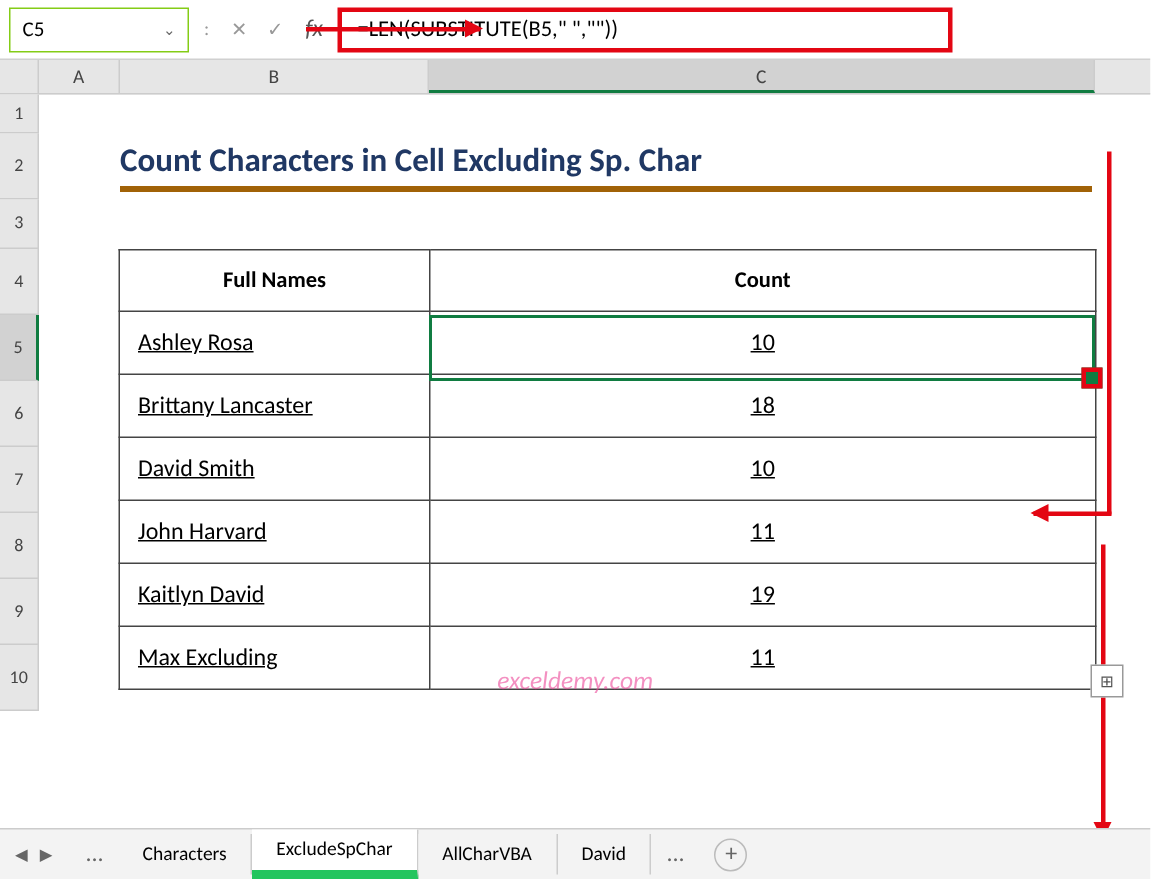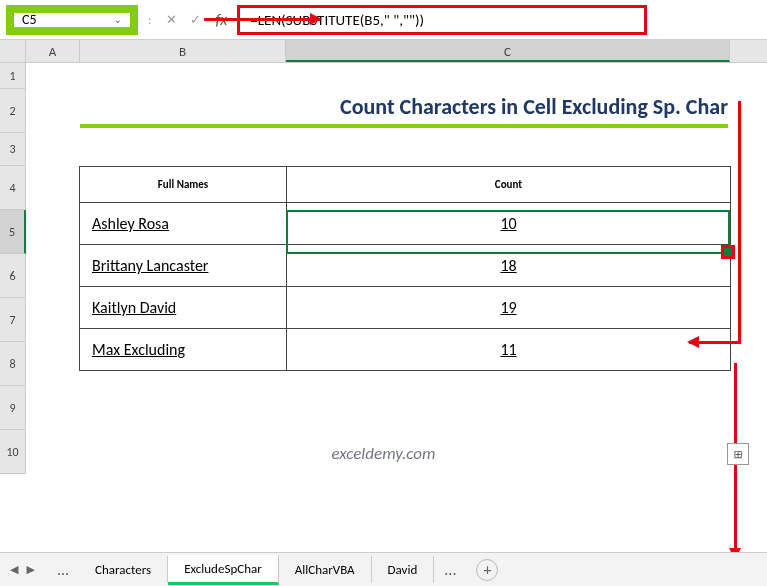--- a/index.html
+++ b/index.html
@@ -1,19 +1,19 @@
 <!DOCTYPE html>
 <html><head>
   <meta charset="utf-8">
   <style>
     * { box-sizing: border-box; margin: 0; padding: 0; }
     body { font-family: Calibri, Arial, sans-serif; background: #fff; width: 767px; height: 586px; overflow: hidden; position: relative; }
     
     .formula-bar { display: flex; align-items: center; height: 40px; padding: 4px 6px; gap: 4px; border-bottom: 1px solid #d0d0d0; position: relative; }
-    .name-box { width: 132px; height: 30px; border: 8px solid #84cc16; display: flex; align-items: center; padding: 0 8px; font-size: 14px; background: #fff; justify-content: space-between; }
+    .name-box { width: 120px; height: 30px; border: 1px solid #84cc16; display: flex; align-items: center; padding: 0 8px; font-size: 14px; background: #fff; justify-content: space-between; }
     .name-box .chev { color: #666; font-size: 10px; }
     .fb-sep { color: #999; margin: 0 6px; font-size: 13px; }
     .fb-btn { width: 20px; text-align: center; color: #999; font-size: 13px; }
     .fx-label { font-style: italic; color: #555; margin: 0 6px; }
     .formula-input { flex: 1; height: 30px; border: 3px solid #e30613; display: flex; align-items: center; padding: 0 10px; font-size: 15px; background: #fff; max-width: 410px; }
     .arrow-right { position: absolute; left: 204px; top: 18px; width: 116px; height: 3px; background: #e30613; }
     .arrow-right::after { content: ''; position: absolute; right: -2px; top: -5px; border-left: 12px solid #e30613; border-top: 6px solid transparent; border-bottom: 6px solid transparent; }
     
     .grid-area { position: relative; }
     .col-headers { display: flex; height: 23px; background: #e6e6e6; border-bottom: 1px solid #ccc; }
@@ -25,37 +25,37 @@
     .col-C.active { background: #d2d2d2; border-bottom: 2px solid #107c41; }
     
     .red-v1 { position: absolute; right: 26px; top: 38px; width: 3px; height: 242px; background: #e30613; }
     .red-h1 { position: absolute; right: 26px; top: 278px; width: 52px; height: 3px; background: #e30613; }
     .red-h1::before { content: ''; position: absolute; left: -2px; top: -5px; border-right: 12px solid #e30613; border-top: 6px solid transparent; border-bottom: 6px solid transparent; }
     .red-v2 { position: absolute; right: 30px; top: 300px; width: 3px; height: 195px; background: #e30613; }
     .red-v2::after { content: ''; position: absolute; bottom: -2px; left: -5px; border-top: 12px solid #e30613; border-left: 6px solid transparent; border-right: 6px solid transparent; }
     
     .autofill-icon { position: absolute; right: 18px; bottom: 58px; width: 22px; height: 22px; border: 1px solid #999; background: #fff; display: flex; align-items: center; justify-content: center; font-size: 11px; color: #555; }
     
-    .watermark { position: absolute; left: 50%; top: 380px; transform: translateX(-50%); color: #0f172a; font-size: 17px; font-style: italic; pointer-events: none; opacity: 0.6; }
+    .watermark { position: absolute; left: 50%; top: 380px; transform: translateX(-50%); color: #ec4899; font-size: 17px; font-style: italic; pointer-events: none; opacity: 0.6; }
     
     .sheet-tabs { position: absolute; bottom: 0; left: 0; right: 0; height: 34px; background: #f3f3f3; border-top: 1px solid #ccc; display: flex; align-items: center; padding: 0 10px; gap: 0; }
     .nav-btns { display: flex; gap: 8px; margin-right: 12px; color: #666; }
     .nav-btn { cursor: pointer; font-size: 11px; }
     .tab { padding: 6px 16px; font-size: 13px; border-right: 1px solid #ccc; background: #f3f3f3; cursor: pointer; }
-    .tab.active { background: #fff; border-bottom: 3px solid #22c55e; font-weight: normal; margin-bottom: -1px; }
+    .tab.active { background: #fff; border-bottom: 8px solid #22c55e; font-weight: normal; margin-bottom: -1px; }
     .tab-ellipsis { padding: 6px 10px; color: #666; }
     .new-tab { margin-left: 10px; width: 22px; height: 22px; border: 1px solid #bbb; border-radius: 50%; display: flex; align-items: center; justify-content: center; color: #666; cursor: pointer; }
 
     
     .sheet-body { position: relative; }
-    .ovr-title { position: absolute; left: 80px; top: 30px; width: 648px; text-align: right; font-size: 22px; font-weight: bold; color: #203864; border-bottom: 4px solid #84cc16; padding-bottom: 4px; }
+    .ovr-title { position: absolute; left: 80px; top: 30px; width: 648px; text-align: left; font-size: 22px; font-weight: bold; color: #203864; border-bottom: 4px solid #a16207; padding-bottom: 4px; }
     
     .tbl { position: absolute; left: 79px; top: 103px; border-collapse: collapse; }
     .tbl th, .tbl td { border: 1px solid #444; }
-    .tbl th { font-size: 11px; padding: 11px 0; text-align: center; }
+    .tbl th { font-size: 15px; padding: 11px 0; text-align: center; }
     .tbl th.names { width: 207px; }
     .tbl th.count { width: 444px; margin-left: 16px; }
     .tbl td { font-size: 16px; padding: 11px 12px; text-decoration: underline; }
     .tbl td.c { text-align: center; }
     
     .row-headers { position: absolute; left: 0; top: 63px; width: 26px; }
     .rh { height: 38px; background: #e6e6e6; border-right: 1px solid #ccc; border-bottom: 1px solid #ccc; text-align: center; font-size: 12px; color: #444; display: flex; align-items: center; justify-content: center; }
     .rh.r1 { height: 26px; }
     .rh.r2 { height: 44px; }
     .rh.r3 { height: 33px; }
@@ -115,20 +115,28 @@
       </tr>
       <tr>
         <td>Ashley Rosa</td>
         <td class="c">10</td>
       </tr>
       <tr>
         <td>Brittany Lancaster</td>
         <td class="c">18</td>
       </tr>
       <tr>
+        <td>David Smith</td>
+        <td class="c">10</td>
+      </tr>
+      <tr>
+        <td>John Harvard</td>
+        <td class="c">11</td>
+      </tr>
+      <tr>
         <td>Kaitlyn David</td>
         <td class="c">19</td>
       </tr>
       <tr>
         <td>Max Excluding</td>
         <td class="c">11</td>
       </tr>
     </tbody>
       </table>
 

